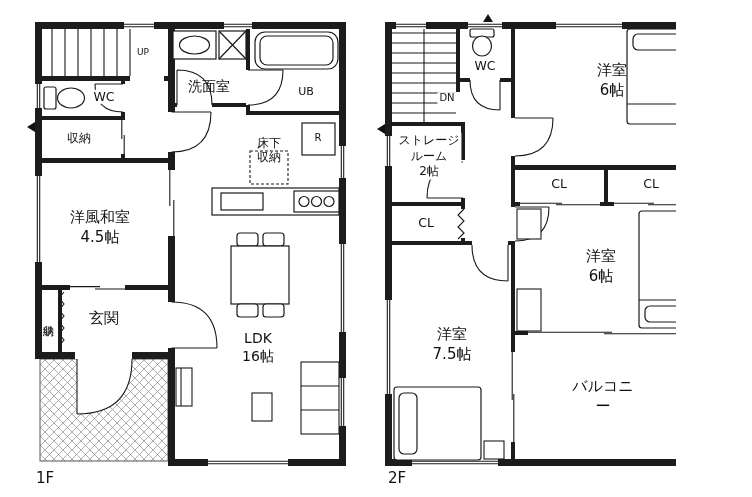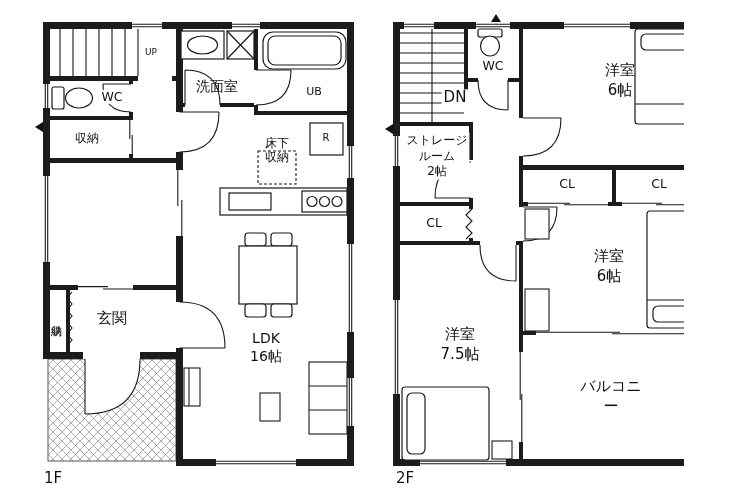--- a/index.html
+++ b/index.html
@@ -1,17 +1,17 @@
 <!DOCTYPE html>
 <html><head>
 <meta charset="utf-8">
 <style>
   html,body{margin:0;padding:0;background:#fff;}
   #stage{position:relative;width:676px;height:497px;background:#ffffff;
-         font-family:"DejaVu Sans",sans-serif;color:#111;overflow:hidden;margin-left:8px;}
+         font-family:"DejaVu Sans",sans-serif;color:#111;overflow:hidden;}
   #stage svg{position:absolute;left:0;top:0;}
   .lbl{position:absolute;transform:translate(-50%,-50%);white-space:pre-line;
        text-align:center;line-height:1.35;color:#111;}
   .vert{writing-mode:vertical-rl;letter-spacing:1px;}
   .halo{background:#fff;padding:0 2px;line-height:1.15;}
   .floor-tag{position:absolute;font-size:15px;color:#111;}
 </style>
 </head>
 <body>
 
@@ -246,30 +246,32 @@
     <polygon points="700,124 708,129 700,134"></polygon>
     <polygon points="483,22 488,14 493,22"></polygon>
   </g>
 </svg>
 
 <div class="lbl halo" style="left:143px;top:52px;font-size:9px;">UP</div>
 <div class="lbl halo" style="left:104px;top:97px;font-size:12.5px;">WC</div>
 <div class="lbl" style="left:79px;top:138px;font-size:12px;">収納</div>
 <div class="lbl" style="left:209px;top:86px;font-size:14px;">洗面室</div>
 <div class="lbl" style="left:306px;top:92px;font-size:11px;">UB</div>
+<div class="lbl" style="left:100px;top:227px;font-size:15px;">洋風和室
+4.5帖</div>
 <div class="lbl" style="left:104px;top:318px;font-size:15px;font-family:Liberation Serif, serif;">玄関</div>
 <div class="lbl vert" style="left:47px;top:317px;font-size:11px;">収納</div>
 <div class="lbl" style="left:258px;top:347px;font-size:14px;line-height:1.3;">LDK
 16帖</div>
 <div class="lbl" style="left:269px;top:150px;font-size:12px;line-height:1.2;">床下
 収納</div>
 <div class="lbl" style="left:318px;top:138px;font-size:10px;">R</div>
 <div class="floor-tag" style="left:36px;top:469px;">1F</div>
 
-<div class="lbl halo" style="left:447px;top:98px;font-size:15px;">DN</div>
+<div class="lbl halo" style="left:447px;top:98px;font-size:10px;">DN</div>
 <div class="lbl halo" style="left:485px;top:66px;font-size:12.5px;">WC</div>
 <div class="lbl" style="left:612px;top:80px;font-size:15px;">洋室
 6帖</div>
 <div class="lbl halo" style="left:429px;top:156px;font-size:12px;line-height:1.3;">ストレージ
 ルーム
 2帖</div>
 <div class="lbl" style="left:559px;top:184px;font-size:12.5px;">CL</div>
 <div class="lbl" style="left:651px;top:184px;font-size:12.5px;">CL</div>
 <div class="lbl" style="left:426px;top:223px;font-size:12.5px;">CL</div>
 <div class="lbl" style="left:601px;top:266px;font-size:15px;">洋室

